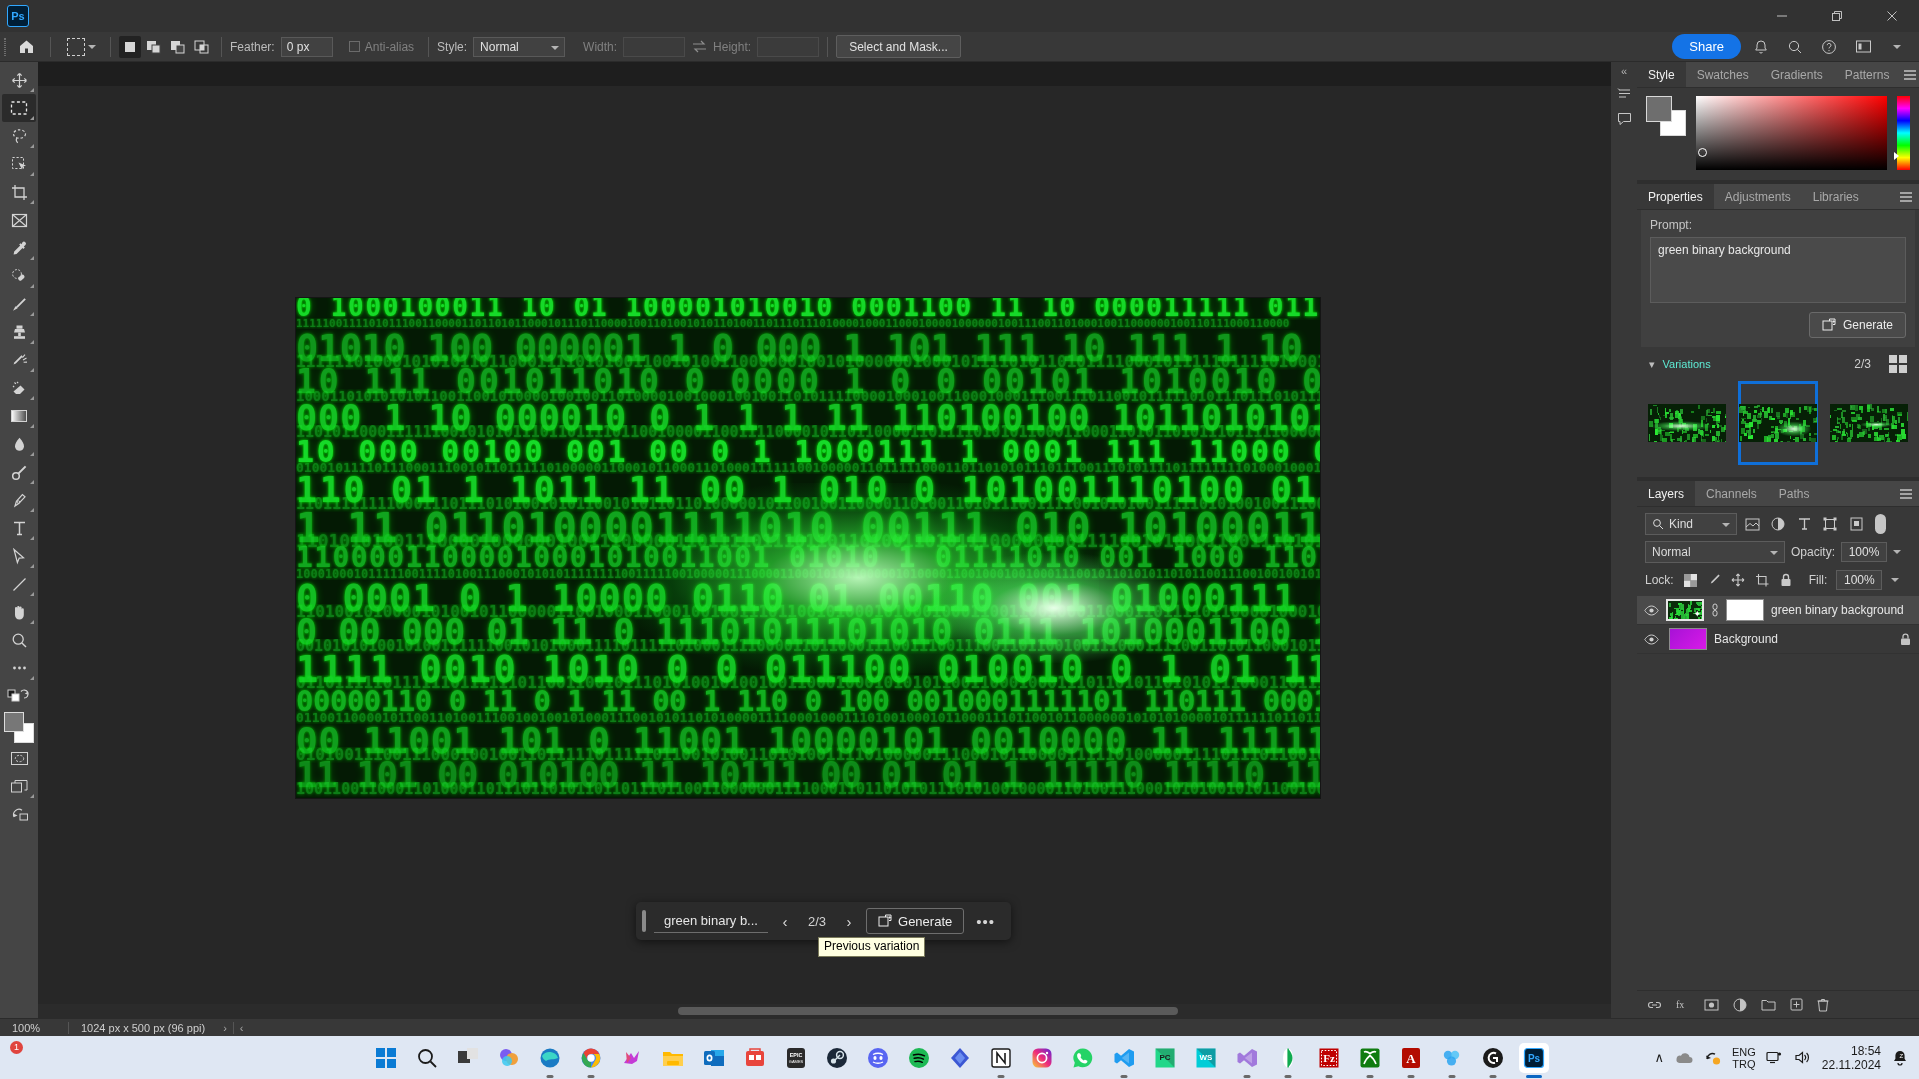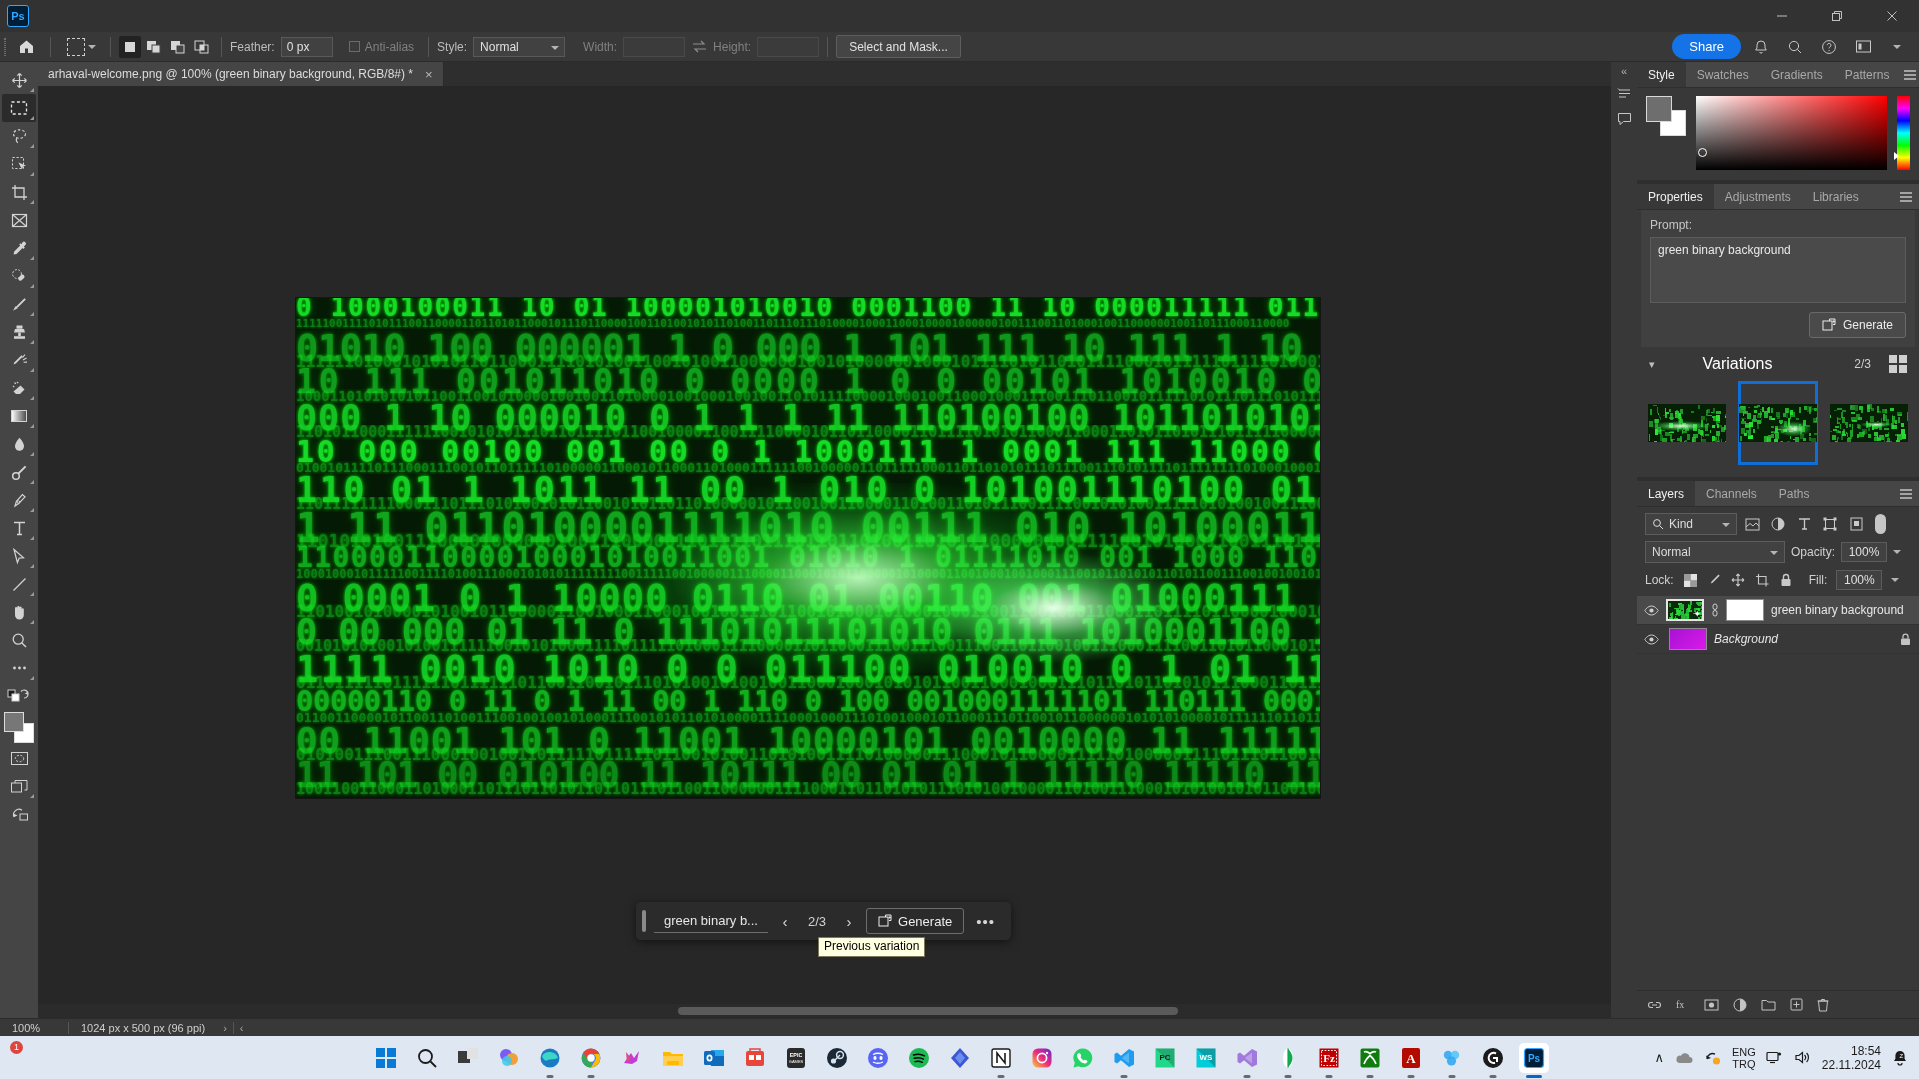--- a/index.html
+++ b/index.html
@@ -225,21 +225,21 @@
     font-size: 12px; color: #e8e8e8;
   }
   .prompt-actions { display: flex; justify-content: flex-end; margin-top: 9px; }
   .gen-btn {
     height: 26px; border: 1px solid #6a6a6a; border-radius: 3px; background: #4a4a4a;
     color: #ececec; font-size: 12px; display: flex; align-items: center; gap: 7px; padding: 0 12px;
   }
 
   .variations-head { display: flex; align-items: center; padding: 8px 12px 6px; gap: 8px; }
   .vchevron { color: #bdbdbd; font-size: 11px; }
-  .v-title { font-size: 16px; color: #ffffff; margin-left: 40px; }
+  .v-title { font-size: 11px; color: #5eead4; }
   .v-count { margin-left: auto; font-size: 12px; color: #cfcfcf; }
   .v-gridicon { width: 18px; height: 18px; display: grid; grid-template-columns: 1fr 1fr; grid-template-rows: 1fr 1fr; gap: 2px; margin-left: 10px; }
   .v-gridicon i { background: #cfcfcf; display: block; }
   .variations-row { display: flex; gap: 10px; padding: 2px 10px 12px; align-items: center; }
   .vthumb { width: 78px; height: 38px; position: relative; overflow: hidden; background: #062006; }
   .vcell { width: 84px; height: 84px; display: flex; align-items: center; justify-content: center; }
   .vcell.selected { outline: 3px solid #0f6fd8; outline-offset: -3px; }
 
   .panel-divider { height: 4px; background: #2e2e2e; }
 
@@ -266,21 +266,21 @@
     display: flex; align-items: center; height: 29px; gap: 7px; padding: 0 8px 0 6px;
     border-bottom: 1px solid #323232;
   }
   .layer-row.selected { background: #4a4a4a; }
   .eye { width: 16px; display: flex; align-items: center; justify-content: center; color: #cfcfcf; }
   .lthumb { width: 38px; height: 22px; border: 1px solid #8c8c8c; background: #111; position: relative; overflow: hidden; }
   .lthumb.sel { border: 2px solid #e6e6e6; }
   .mthumb { width: 38px; height: 22px; border: 1px solid #8c8c8c; background: #fff; }
   .linkic { color: #cfcfcf; font-size: 11px; width: 8px; text-align: center; }
   .lname { font-size: 12px; color: #e6e6e6; }
-  .lname.italic { font-style: italic; }
+  .lname.italic { }
   .llock { margin-left: auto; color: #c3c3c3; font-size: 12px; }
 
   .layers-footer {
     margin-top: auto; height: 28px; display: flex; align-items: center; gap: 14px;
     padding: 0 10px; border-top: 1px solid #2e2e2e; color: #c3c3c3;
   }
 
   
   .statusbar {
     position: absolute; left: 0; bottom: 43px; width: 1919px; height: 18px;
@@ -617,26 +617,20 @@
     </div>
     <div class="tool">
       <svg width="19" height="16" viewBox="0 0 19 16">
           <path d="M4 11a5.5 5.5 0 018-6.8" fill="none" stroke="#d3d3d3" stroke-width="1.2"></path>
           <path d="M3.2 7.4L4.2 11l3.4-1.4z" fill="#d3d3d3"></path>
           <rect x="10" y="8" width="7.5" height="6" fill="none" stroke="#d3d3d3"></rect>
         </svg>
     </div>
   </div>
 
-  <div class="doctab-bar">
-    <div class="doctab">
-      <span>arhaval-welcome.png @ 100% (green binary background, RGB/8#) *</span>
-      <span class="x">×</span>
-    </div>
-  </div>
 
   <div class="canvas-area">
 
     <div class="doc-image">
       <div class="bin-layer" id="bin-layer">
           <div class="binrow" style="font-size: 26px; top: -4px; letter-spacing: 1.7px; opacity: 0.98;">0 1000100011 10 01 100001010010 0001100 11 10 000011111 011 00 00 110011110111 0001110000 </div>
           <div class="binrow" style="font-size: 11px; top: 20px; opacity: 0.5;">111110011110101110011000011011010110001011101100001001101001010110100110111011101000010001100010000100000010011100110100010011000000100110111000110000</div>
           <div class="binrow" style="font-size: 37px; top: 31.7143px; letter-spacing: -0.4px; opacity: 0.64;">01010 100 000001 1 0 000 1 101 111 10 111 1 10 0 011110 0 1 10011 00100 1 01001110100 011001</div>
           <div class="binrow" style="font-size: 16px; top: 55.7143px; opacity: 0.5;">111111010001010101101100011110101001100101001100000010010100000010001011110101101011110001011111011110100011101101010010001001000011100111100110001011</div>
           <div class="binrow" style="font-size: 33px; top: 67.4286px; letter-spacing: 3px; opacity: 0.67;">10 111 001011010 0 0000 1 0 0 00101 1010010 0 1 0 10 110 01001101011110000001 1 01 0 1 01000010</div>

